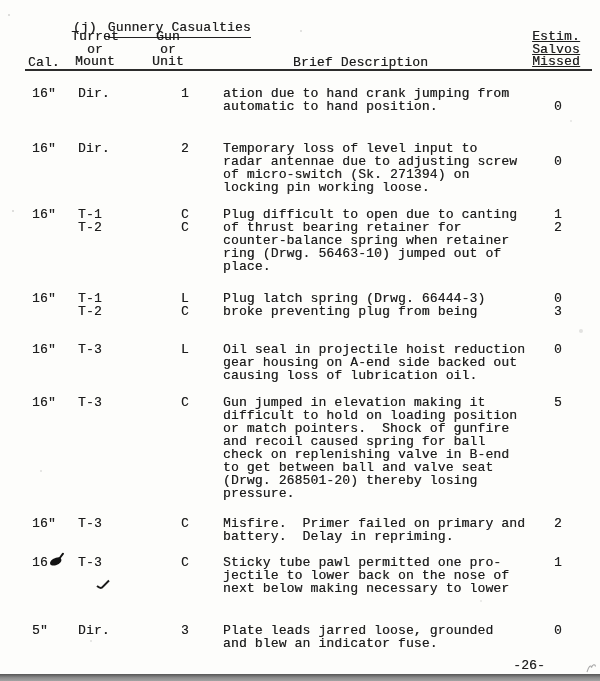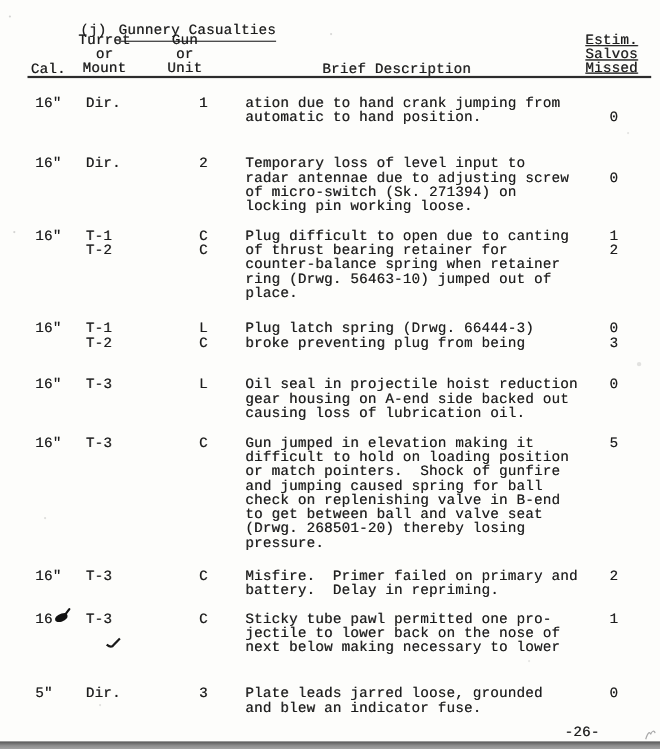--- a/index.html
+++ b/index.html
@@ -152,21 +152,21 @@
       </div>
     </div>
     <div class="row" style="top: 396px;">
       <div class="cell cal">16"</div>
       <div class="cell mount">
         <div>T-3</div>
       </div>
       <div class="cell unit">
         <div>C</div>
       </div>
-      <div class="cell desc"><div>Gun jumped in elevation making it</div><div>difficult to hold on loading position</div><div>or match pointers.  Shock of gunfire</div><div>and jumping caused spring for ball</div><div>check on replenishing valve in B-end</div><div>to get between ball and valve seat</div><div>(Drwg. 268501-20) thereby losing</div><div>pressure.</div></div>
+      <div class="cell desc"><div>Gun jumped in elevation making it</div><div>difficult to hold on loading position</div><div>or match pointers.  Shock of gunfire</div><div>and recoil caused spring for ball</div><div>check on replenishing valve in B-end</div><div>to get between ball and valve seat</div><div>(Drwg. 268501-20) thereby losing</div><div>pressure.</div></div>
       <div class="cell salvos" style="top: 0px;">
         <div>5</div>
       </div>
     </div>
     <div class="row" style="top: 517px;">
       <div class="cell cal">16"</div>
       <div class="cell mount">
         <div>T-3</div>
       </div>
       <div class="cell unit">

